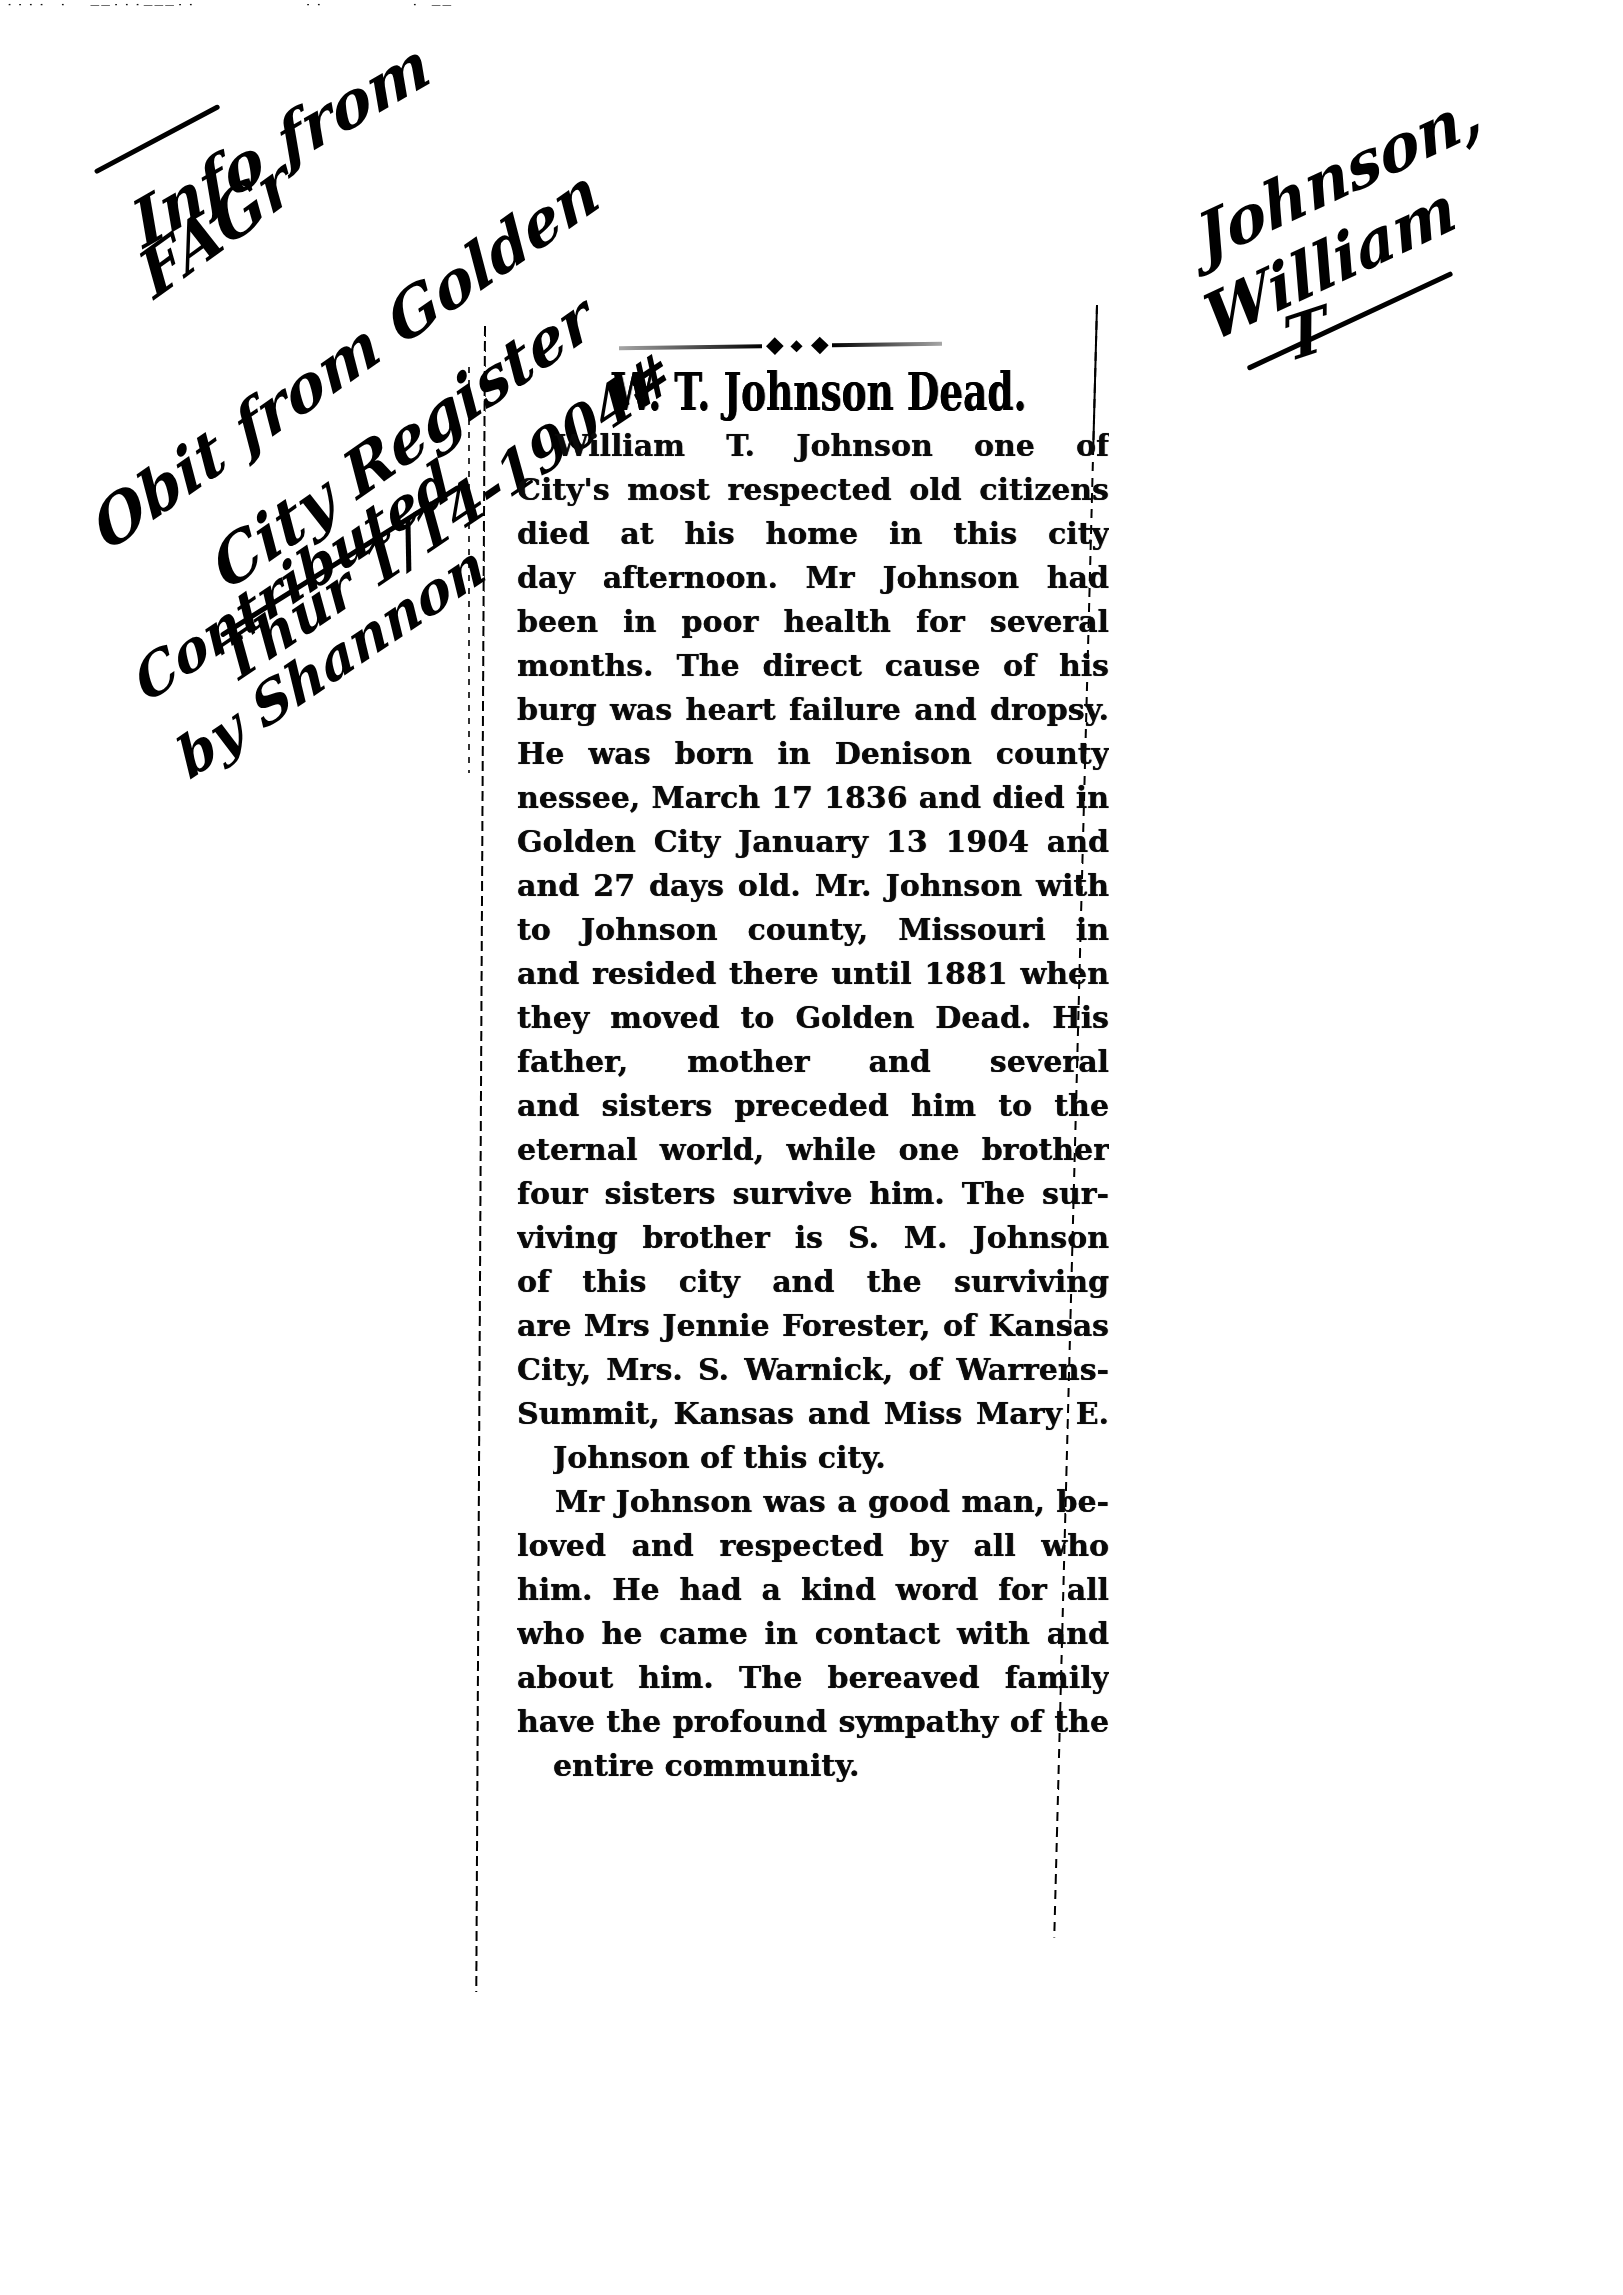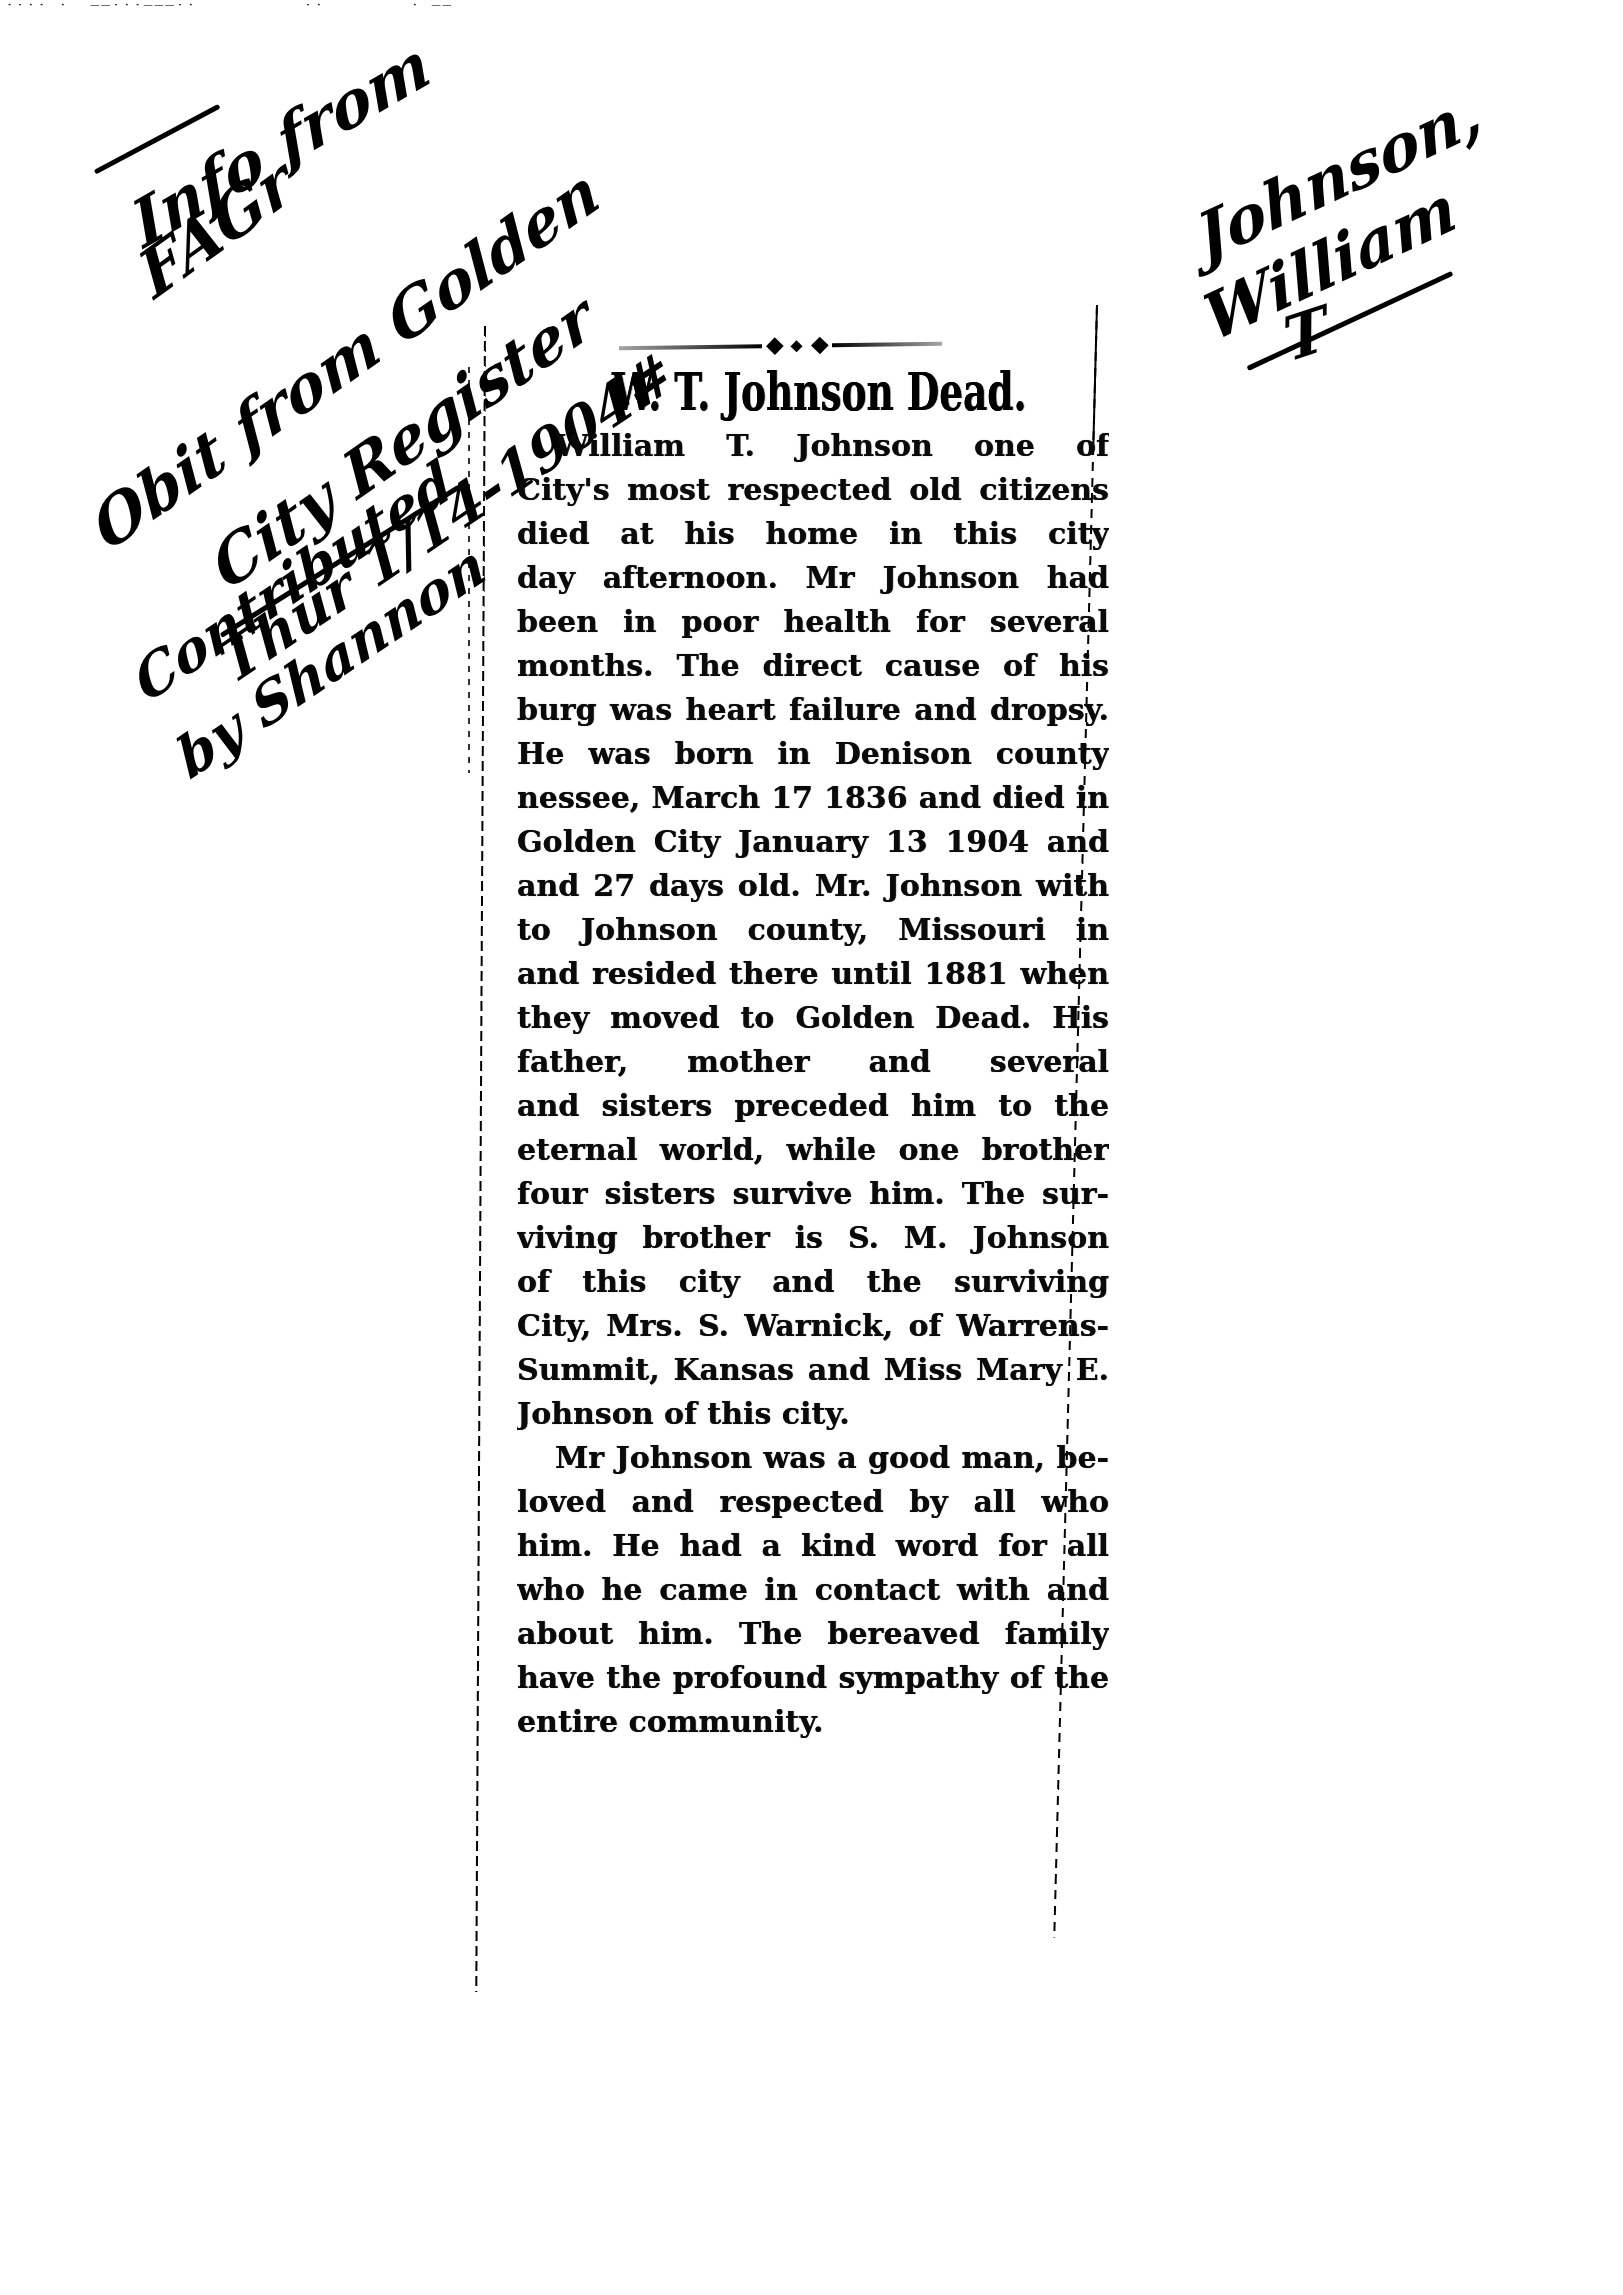--- a/index.html
+++ b/index.html
@@ -76,21 +76,21 @@
     position:absolute; left:517px; top:424px; width:592px;
     font-family:"DejaVu Serif",serif; font-weight:700;
     font-size:30px; line-height:44px; color:#0a0a0a;
     text-shadow:0 0 0.7px rgba(0,0,0,.85), 0.7px 0 0 rgba(0,0,0,.22);
   }
   .bodyline{
     text-align:justify; text-align-last:justify;
     white-space:normal; overflow:hidden; height:44px;
   }
   .bodyline.indent{text-indent:38px;}
-  .bodyline.parend{text-align-last:left;}
+  .bodyline.parend{text-align-last:left;margin-left:36px;}
 </style>
 </head>
 <body>
 
 <div class="page">
 
   <div class="artifact">···· ·  –—···——–··          ··        · ––</div>
 
   <div>
     <div class="hw hw1">Info from</div>
@@ -140,20 +140,21 @@
         <div class="bodyline">and 27 days old.  Mr. Johnson with</div>
         <div class="bodyline">to Johnson county, Missouri in 1840</div>
         <div class="bodyline">and resided there until 1881 when</div>
         <div class="bodyline">they moved to Golden Dead.  His</div>
         <div class="bodyline">father, mother and several brothers</div>
         <div class="bodyline">and sisters preceded him to the</div>
         <div class="bodyline">eternal world, while one brother and</div>
         <div class="bodyline">four sisters survive him.  The sur-</div>
         <div class="bodyline">viving brother is S. M. Johnson</div>
         <div class="bodyline">of this city and the surviving sisters</div>
+        <div class="bodyline">are Mrs Jennie Forester, of Kansas</div>
         <div class="bodyline">City, Mrs. S. Warnick, of Warrens-</div>
         <div class="bodyline">Summit, Kansas and Miss Mary E.</div>
         <div class="bodyline parend">Johnson of this city.</div>
         <div class="bodyline indent">Mr Johnson was a good man, be-</div>
         <div class="bodyline">loved and respected by all who knew</div>
         <div class="bodyline">him.  He had a kind word for all</div>
         <div class="bodyline">who he came in contact with and</div>
         <div class="bodyline">about him.  The bereaved family</div>
         <div class="bodyline">have the profound sympathy of the</div>
         <div class="bodyline parend">entire community.</div>

